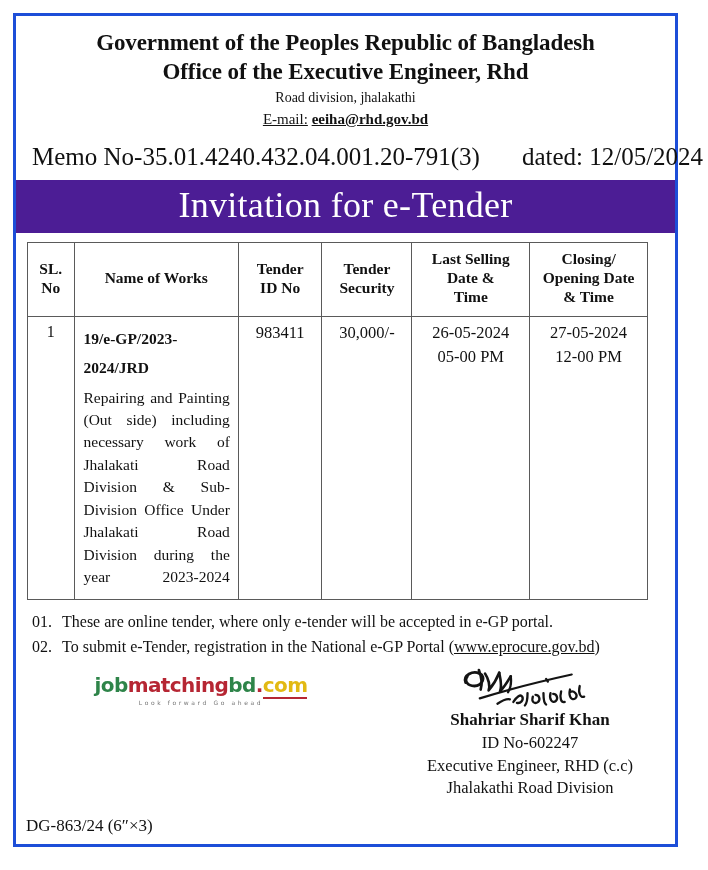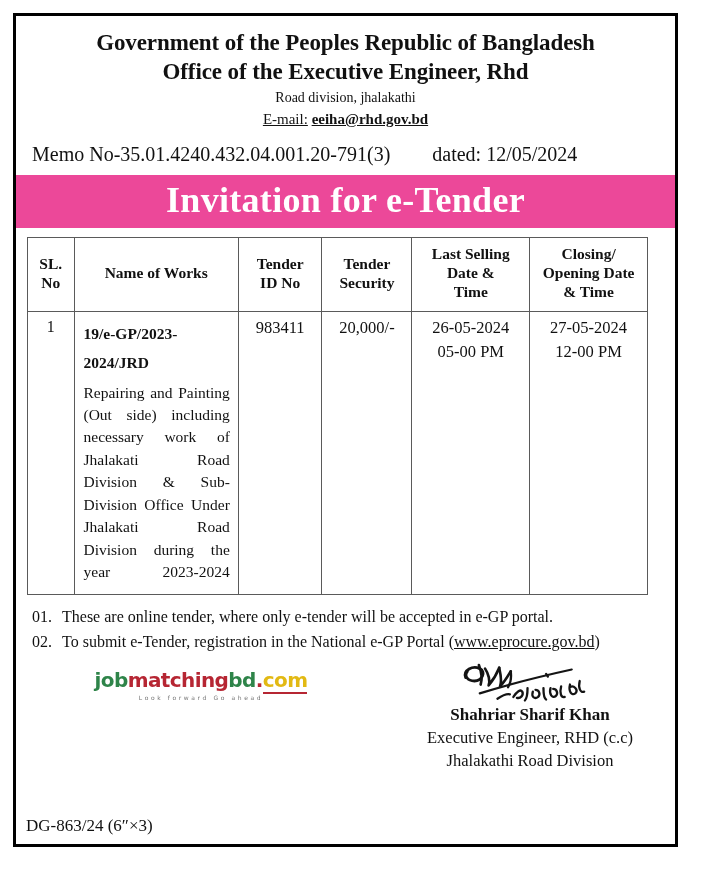--- a/index.html
+++ b/index.html
@@ -12,21 +12,21 @@
     color: #111111;
     overflow: hidden;
   }
 
   .notice-page {
     position: absolute;
     left: 13px;
     top: 13px;
     width: 665px;
     height: 834px;
-    border: 3px solid #000000;
+    border: 3px solid #1d4ed8;
     background: #ffffff;
     display: flex;
     flex-direction: column;
   }
 
   
   .header-block {
     padding: 12px 14px 6px 14px;
     text-align: center;
   }
@@ -50,32 +50,32 @@
     line-height: 1.4;
     margin-top: 1px;
   }
   .email-label { text-decoration: underline; }
   .email-value { font-weight: bold; text-decoration: underline; }
 
   .memo-row {
     display: flex;
     align-items: baseline;
     padding: 7px 16px 9px 16px;
-    font-size: 20px;
+    font-size: 25px;
   }
   .memo-no { white-space: nowrap; }
   .memo-date { margin-left: 42px; white-space: nowrap; }
 
   
   .title-banner {
-    background: #ec4899;
+    background: #4c1d95;
     color: #ffffff;
     text-align: center;
     font-size: 36px;
-    font-weight: bold;
+    font-weight: normal;
     letter-spacing: 0.3px;
     padding: 5px 0 8px 0;
     line-height: 1.12;
   }
 
   
   .table-wrap {
     padding: 9px 27px 0 11px;
   }
 
@@ -271,21 +271,21 @@
         </tr>
       </thead>
       <tbody>
         <tr>
           <td class="cell-sl">1</td>
           <td class="cell-works">
             <span class="works-ref">19/e-GP/2023-2024/JRD</span>
             <span class="works-desc">Repairing and Painting (Out side) including necessary work of Jhalakati Road Division &amp; Sub-Division Office Under Jhalakati Road Division during the year 2023-2024</span>
           </td>
           <td class="cell-center">983411</td>
-          <td class="cell-center">20,000/-</td>
+          <td class="cell-center">30,000/-</td>
           <td class="cell-center">
             <div>26-05-2024</div>
             <div>05-00 PM</div>
           </td>
           <td class="cell-center">
             <div>27-05-2024</div>
             <div>12-00 PM</div>
           </td>
         </tr>
       </tbody>
@@ -325,20 +325,21 @@
           <path d="M88 38 C86 44, 90 47, 94 44 C97 41, 95 36, 91 36" stroke-width="2.6"></path>
           <path d="M100 34 C100 42, 101 46, 103 47" stroke-width="2.6"></path>
           <path d="M108 34 C106 41, 110 46, 114 43 C117 40, 115 35, 111 35" stroke-width="2.6"></path>
           <path d="M120 32 C118 40, 120 45, 124 44" stroke-width="2.6"></path>
           <path d="M130 30 C128 38, 132 43, 136 40 C140 36, 134 30, 130 33" stroke-width="2.6"></path>
           <path d="M141 26 C139 34, 142 40, 146 38" stroke-width="2.6"></path>
           <path d="M103 18 L105 21" stroke-width="2.6"></path>
         </g>
       </svg>
       <div class="sign-name">Shahriar Sharif Khan</div>
+      <div class="sign-id">ID No-602247</div>
       <div class="sign-desig">Executive Engineer, RHD (c.c)</div>
       <div class="sign-office">Jhalakathi Road Division</div>
     </div>
 
     <div class="doc-code">DG-863/24 (6″×3)</div>
   </div>
 
 </div>
 
 </body></html>

